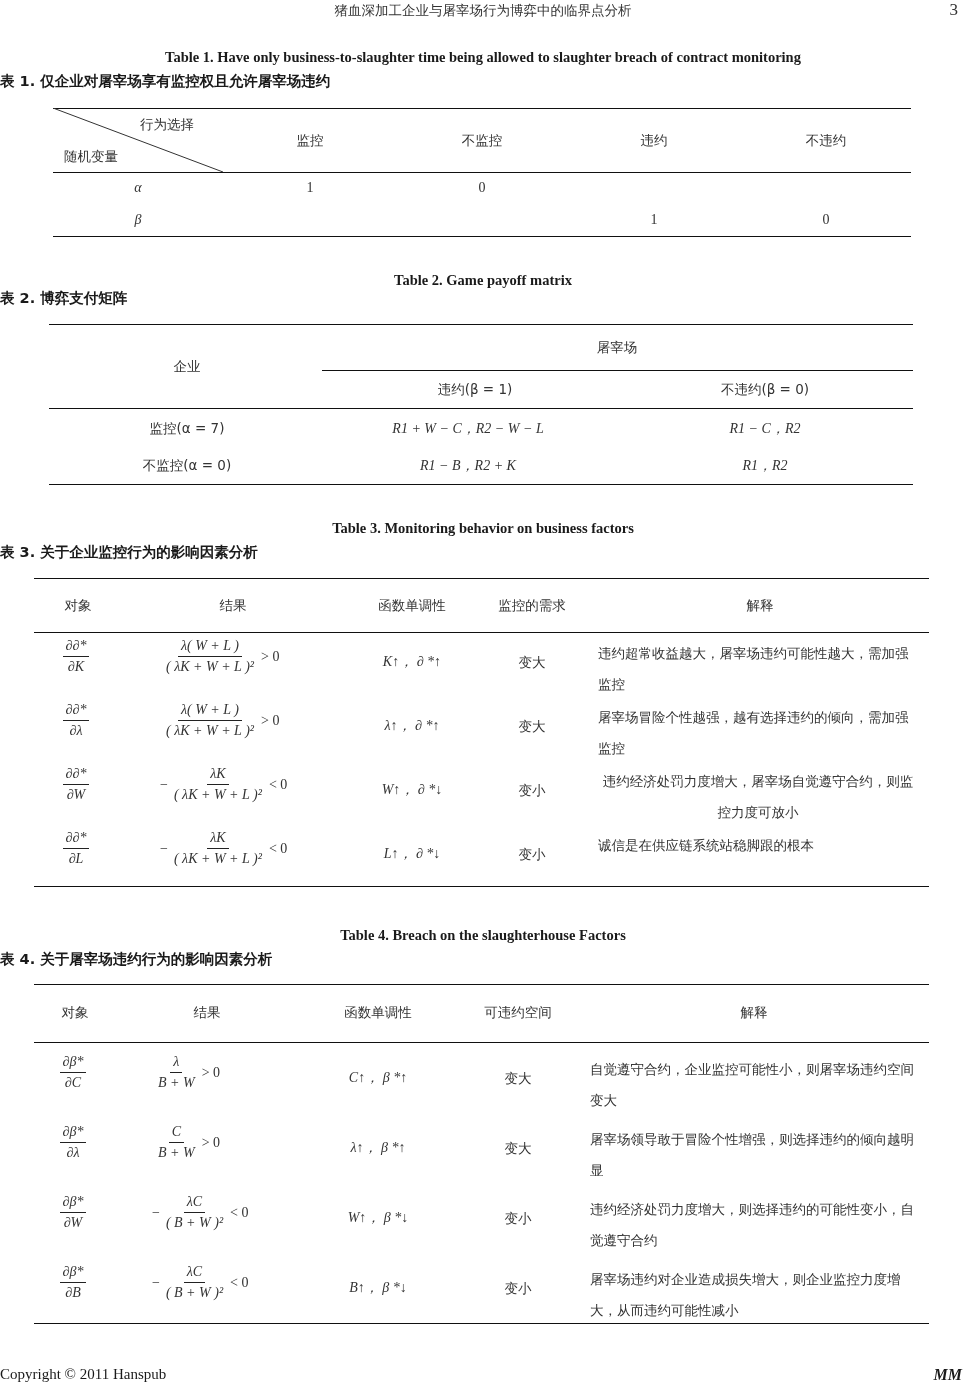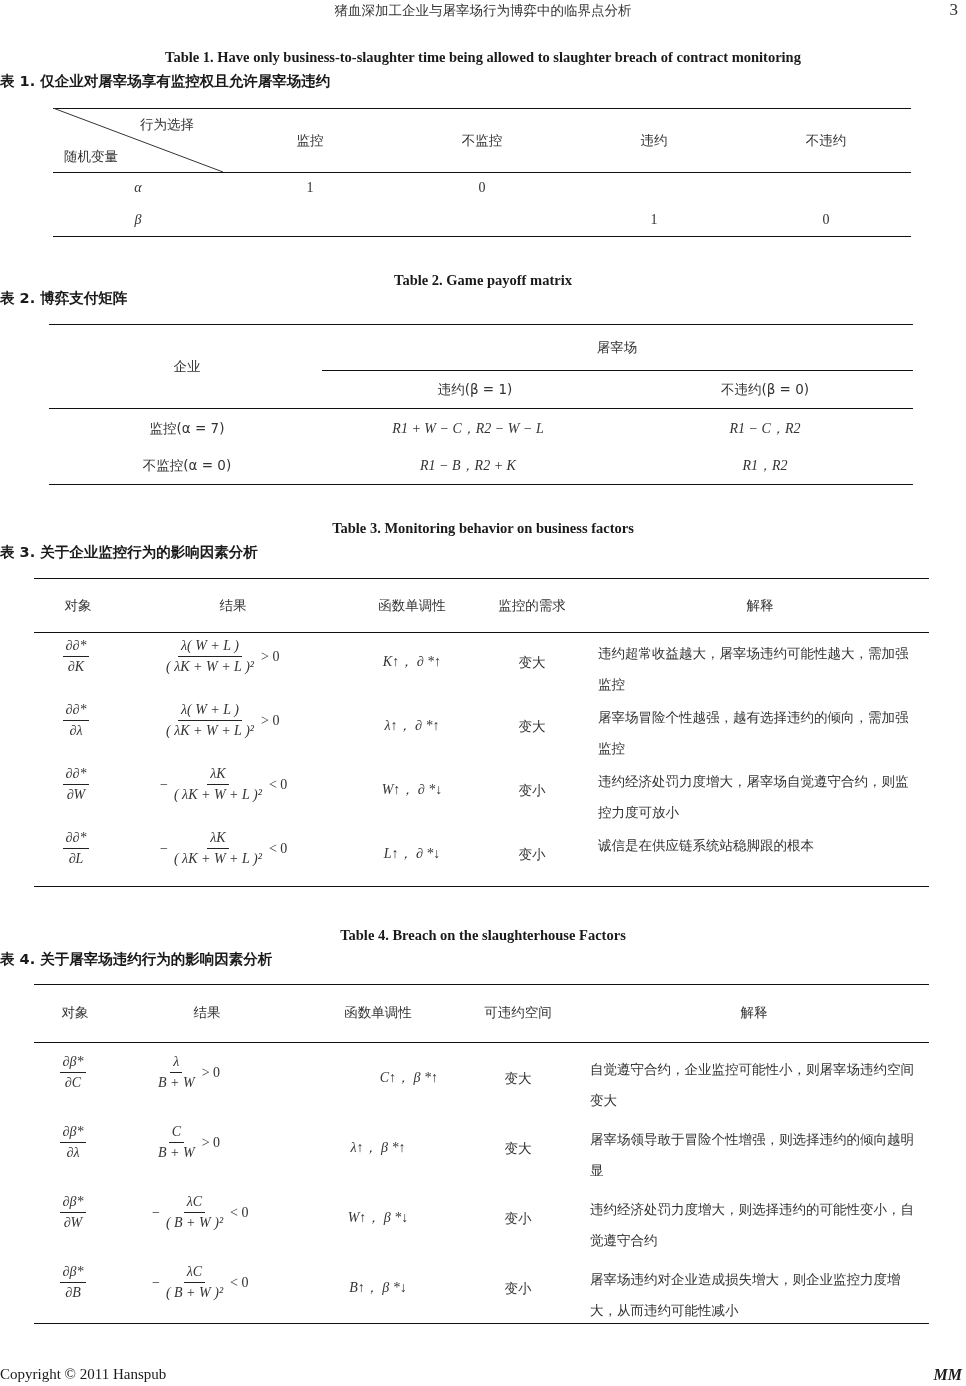--- a/index.html
+++ b/index.html
@@ -155,21 +155,21 @@
             <span class="neg">−</span>
             <span class="frac">
               <span class="num">λK</span>
               <span class="den">( λK + W + L )²</span>
             </span>
             <span class="rel">&lt; 0</span>
           </span>
     </div>
     <div class="abs cell it" style="top: 782px; left: 352px; width: 120px;">W↑， ∂ *↓</div>
     <div class="abs cell zh" style="top: 782px; left: 482px; width: 100px;">变小</div>
-    <div class="abs expl" style="top: 766px; left: 598px; width: 320px;">违约经济处罚力度增大，屠宰场自觉遵守合约，则监控力度可放小</div>
+    <div class="abs expl" style="top: 766px; left: 598px; width: 320px; text-align: center;">违约经济处罚力度增大，屠宰场自觉遵守合约，则监控力度可放小</div>
   </div>
 
   <div>
     <div class="abs cell" style="top: 830px; left: 46px; width: 60px;">
       <span class="frac">
             <span class="num">∂∂*</span>
             <span class="den">∂L</span>
           </span>
     </div>
     <div class="abs cell" style="top: 830px; left: 160px; width: 170px; text-align: left;">
@@ -212,21 +212,21 @@
     <div class="abs cell" style="top: 1054px; left: 152px; width: 170px; text-align: left;">
       <span class="expr">
             <span class="neg"></span>
             <span class="frac">
               <span class="num">λ</span>
               <span class="den">B + W</span>
             </span>
             <span class="rel">&gt; 0</span>
           </span>
     </div>
-    <div class="abs cell it" style="top: 1070px; left: 318px; width: 120px; text-align: right;">C↑，  β *↑</div>
+    <div class="abs cell it" style="top: 1070px; left: 318px; width: 120px;">C↑，  β *↑</div>
     <div class="abs cell zh" style="top: 1070px; left: 468px; width: 100px;">变大</div>
     <div class="abs expl" style="top: 1054px; left: 590px; width: 332px;">自觉遵守合约，企业监控可能性小，则屠宰场违约空间变大</div>
   </div>
 
   <div>
     <div class="abs cell" style="top: 1124px; left: 43px; width: 60px;">
       <span class="frac">
             <span class="num">∂β*</span>
             <span class="den">∂λ</span>
           </span>

